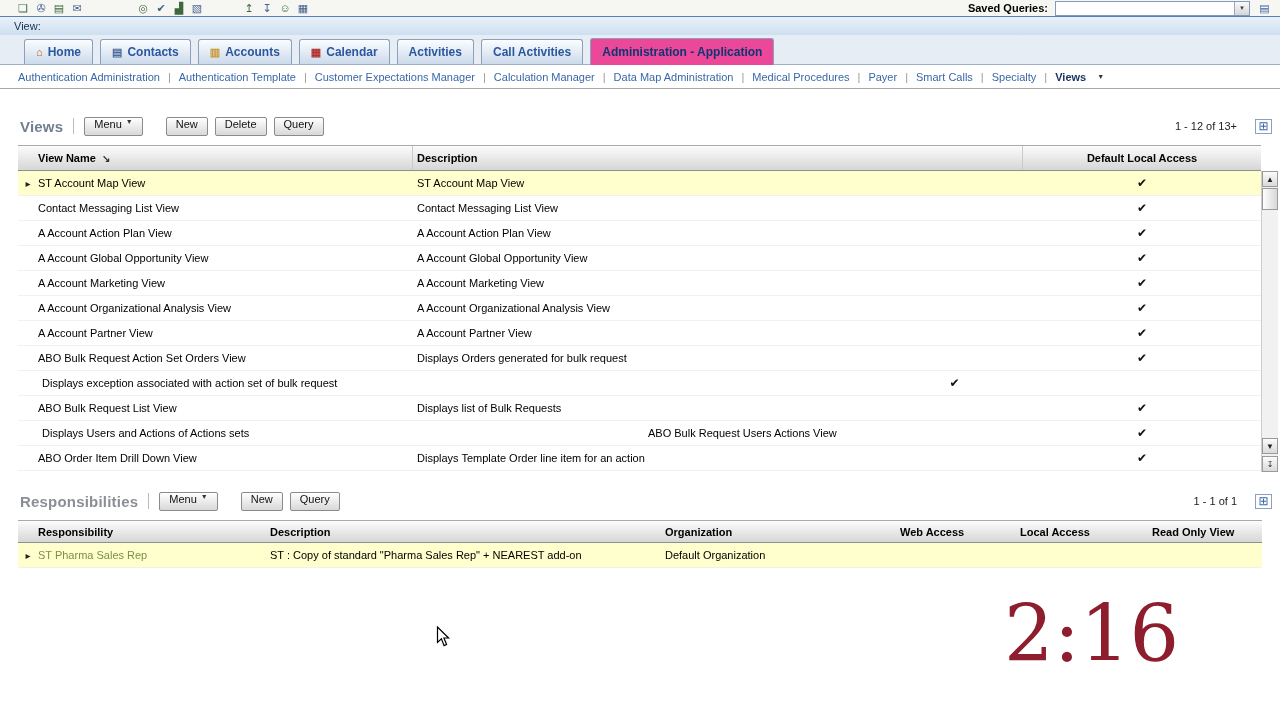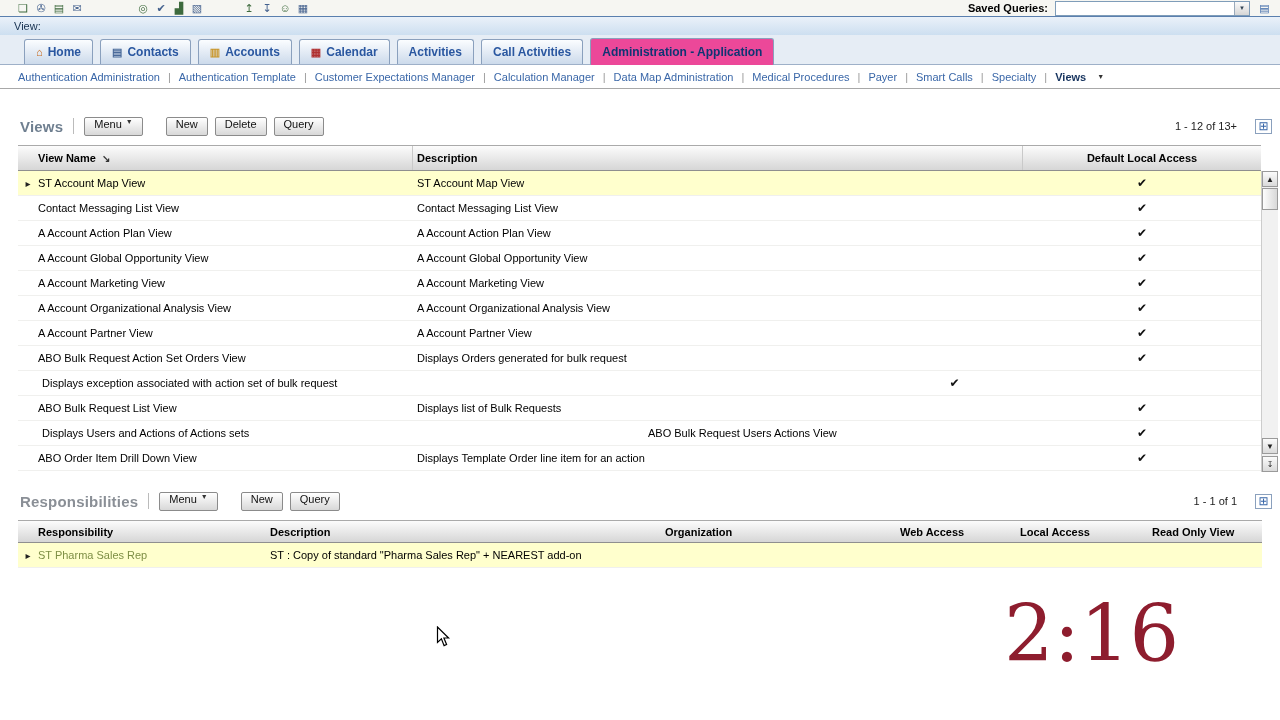--- a/index.html
+++ b/index.html
@@ -333,20 +333,21 @@
     <div class="hcell rc4">Web Access</div>
     <div class="hcell rc5">Local Access</div>
     <div class="hcell rc6">Read Only View</div>
   </div>
   <div class="trow selected">
     <div class="gut">
         <span>▸</span>
       </div>
     <div class="cell rc1 resp-name">ST Pharma Sales Rep</div>
     <div class="cell rc2">ST : Copy of standard "Pharma Sales Rep" + NEAREST add-on</div>
+    <div class="cell rc3">Default Organization</div>
     <div class="cell rc4"></div>
     <div class="cell rc5"></div>
     <div class="cell rc6"></div>
   </div>
 </div>
 
 <div class="timer">2:16</div>
 
 <svg class="cursor" width="15" height="22" viewBox="0 0 15 22">
   <path d="M1.5 1 L1.5 16.5 L5.4 12.9 L8.1 19.6 L10.6 18.5 L7.9 12 L12.6 12 Z" fill="#ffffff" stroke="#000000" stroke-width="1.2"></path>

